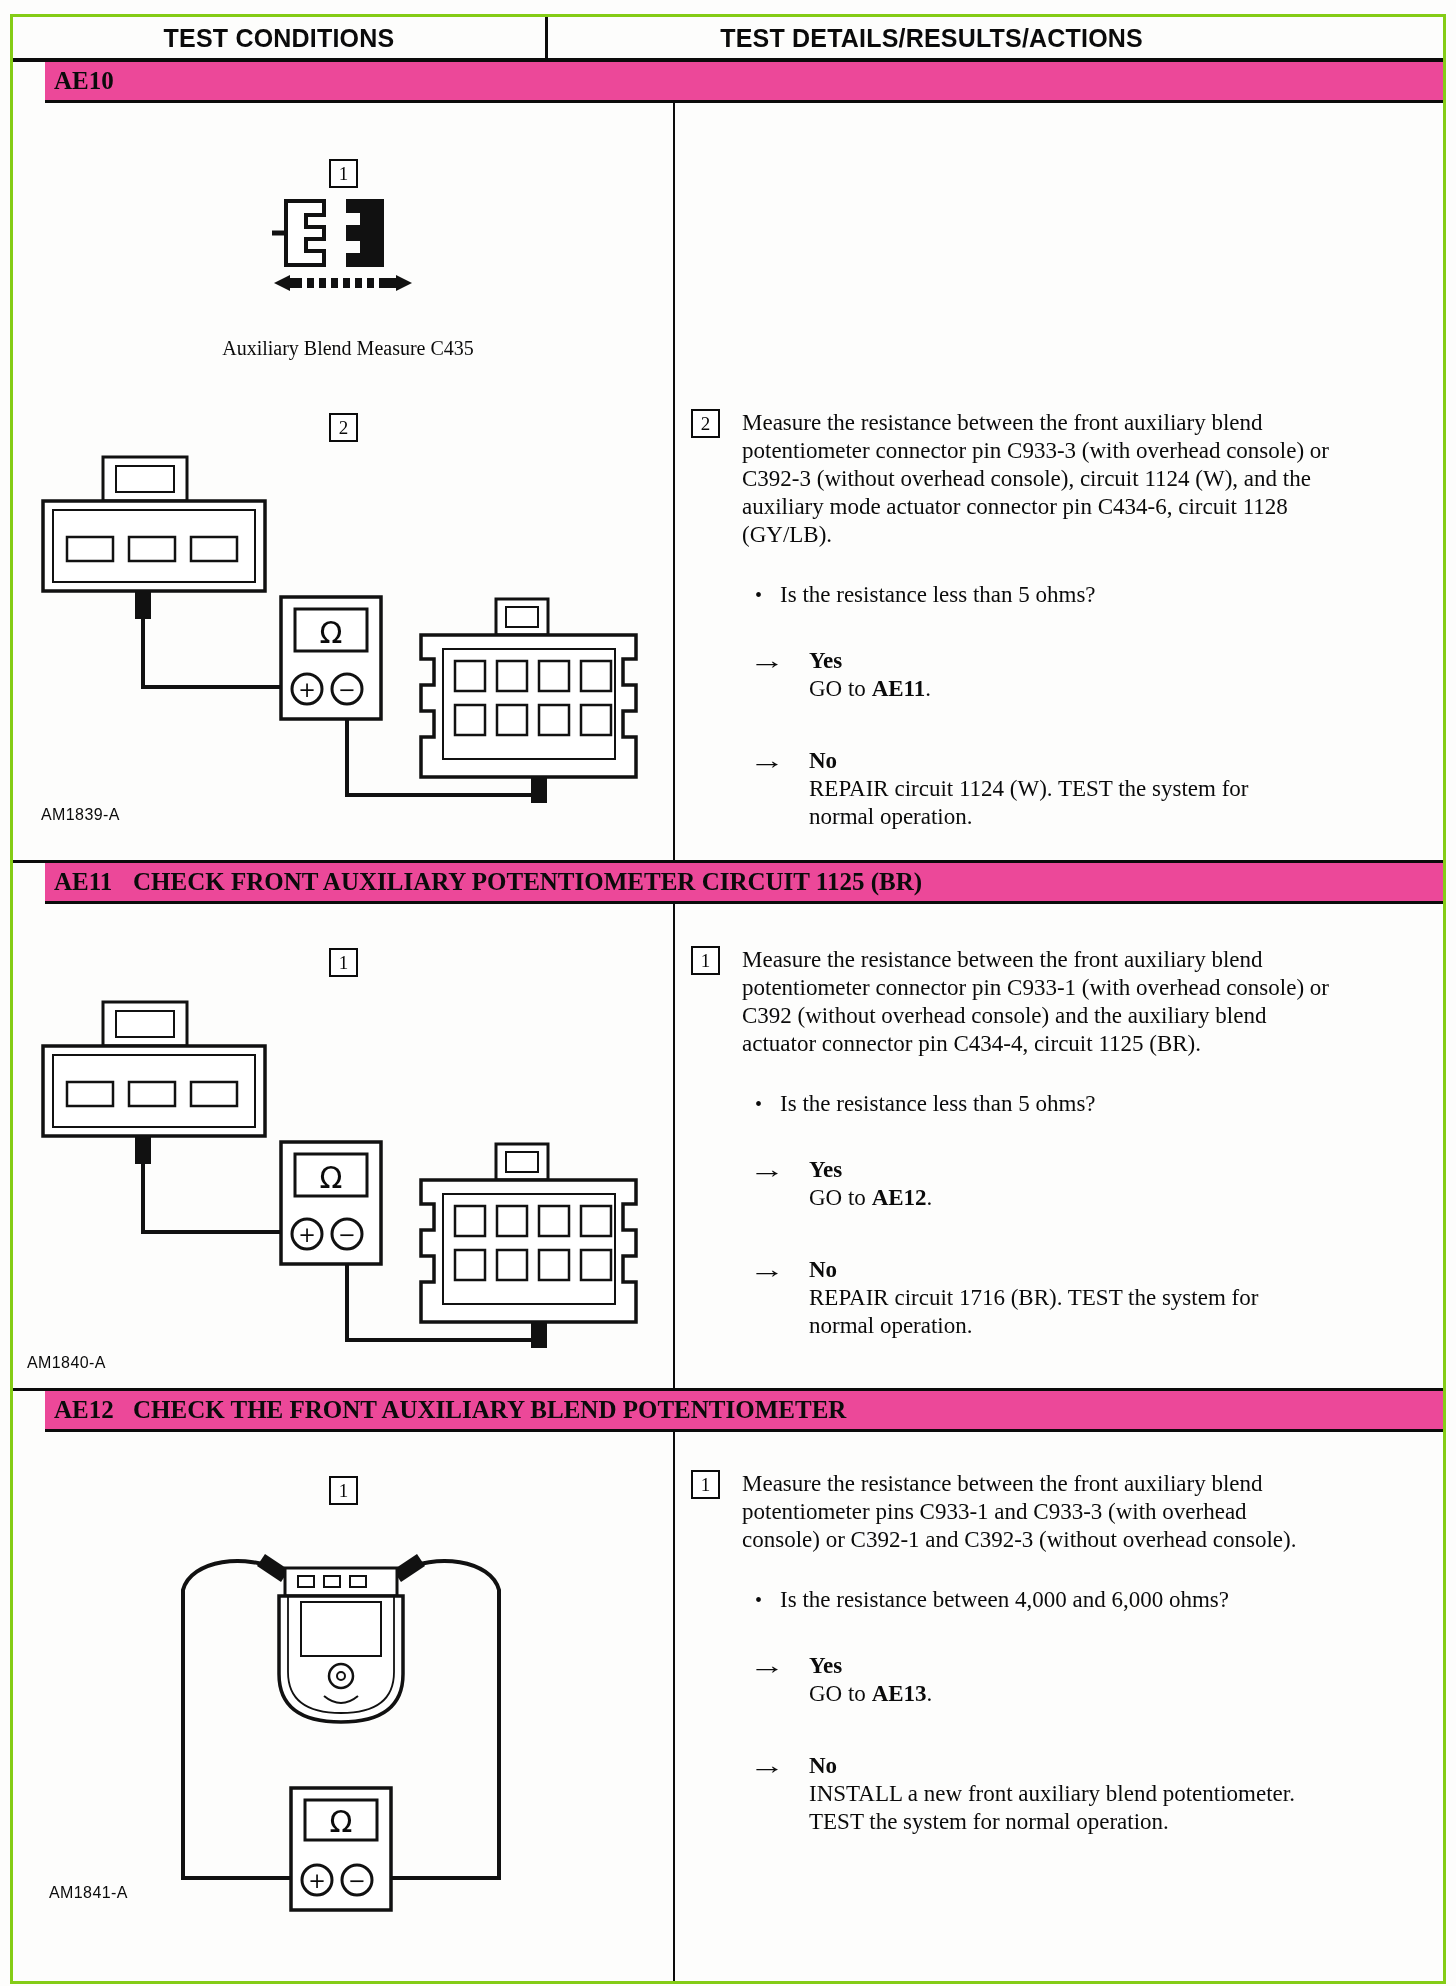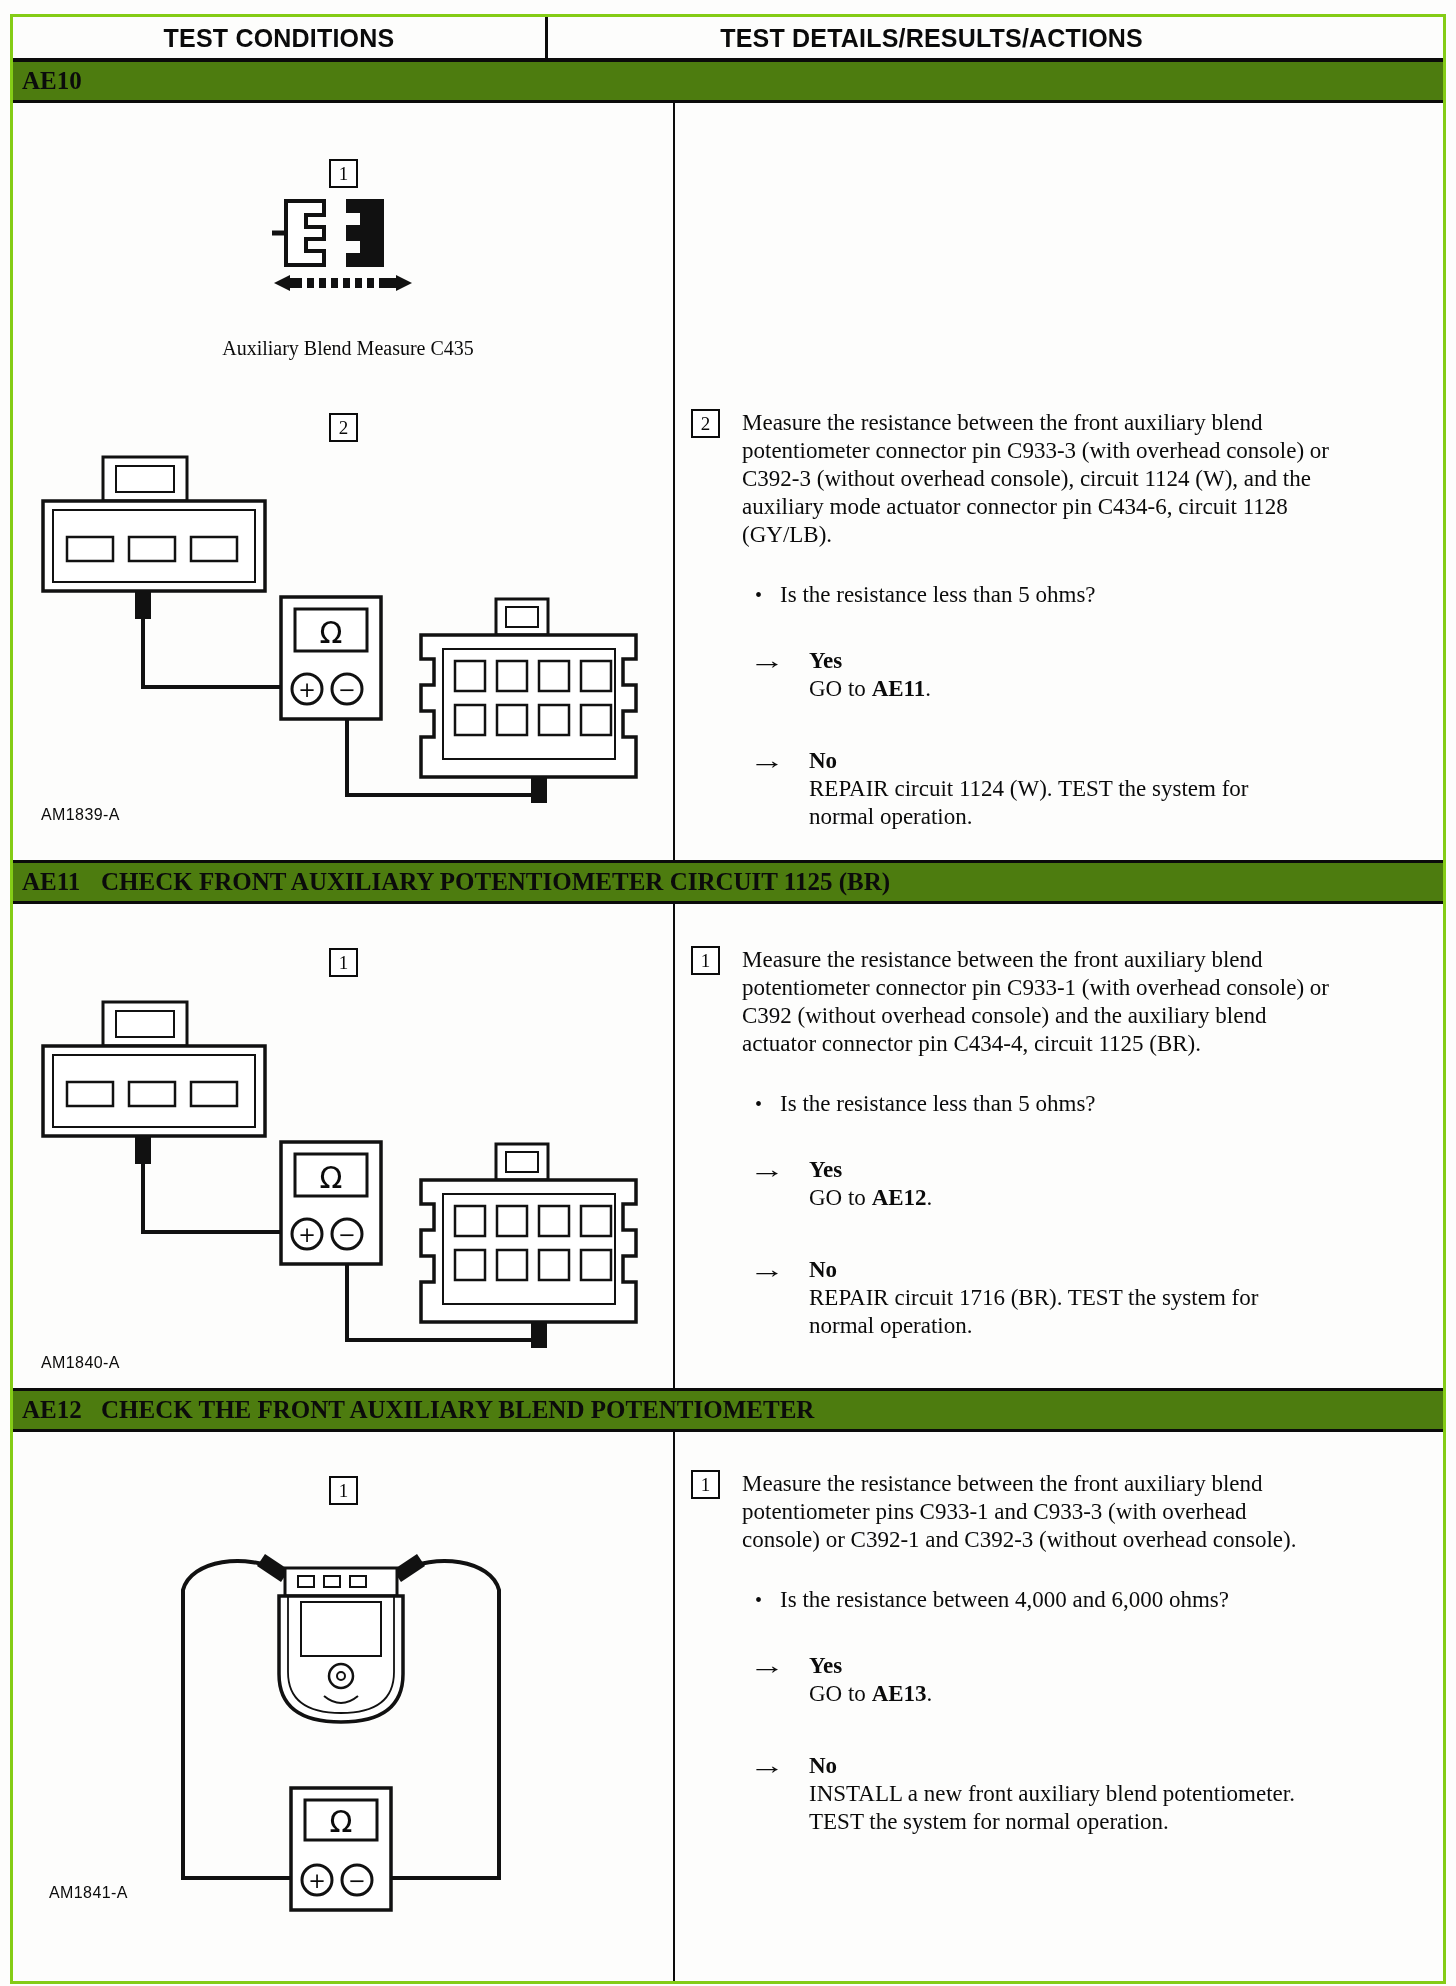--- a/index.html
+++ b/index.html
@@ -8,21 +8,21 @@
     width:1456px; height:1986px; position:relative; background:#fdfdfc;
     font-family:"Liberation Serif", serif; color:#0b0b0b; overflow:hidden;
   }
   .doc { position:absolute; left:10px; top:14px; width:1436px; border:3px solid #84cc16; background:#fdfdfc; }
 
   .head-row { display:flex; border-bottom:4px solid #0b0b0b; }
   .head-cell { font-family:"Liberation Sans", sans-serif; font-weight:bold; font-size:25px; padding:7px 0 5px; letter-spacing:0.2px; }
   .head-left { width:535px; border-right:3px solid #0b0b0b; text-align:center; }
   .head-right { flex:1; text-align:right; padding-right:300px;margin-left:25px; }
 
-  .sec-title { border-bottom:3px solid #0b0b0b; font-weight:bold; font-size:25px; padding:5px 10px 5px 9px; display:flex; background:#4d7c0f; }
+  .sec-title { border-bottom:3px solid #0b0b0b; font-weight:bold; font-size:25px; padding:5px 10px 5px 9px; display:flex; background:#ec4899;margin-left:32px; }
   .sec-id { width:79px; flex-shrink:0; }
 
   .sec-body { display:flex; border-bottom:3px solid #0b0b0b; }
   .sec-body.last { border-bottom:none; }
   .h0 { height:760px; } .h1 { height:487px; } .h2 { height:549px; }
 
   .cell-left { width:662px; border-right:2px solid #0b0b0b; position:relative; flex-shrink:0; }
   .cell-right { flex:1; padding:0 26px 0 16px; font-size:23px; line-height:28px; }
   .pad0 { padding-top:306px; } .pad1 { padding-top:42px; } .pad2 { padding-top:38px; }
 
@@ -198,21 +198,21 @@
             <rect x="508" y="214" width="30" height="30" fill="#fff" stroke="#111" stroke-width="2.5"></rect>
             <rect x="550" y="214" width="30" height="30" fill="#fff" stroke="#111" stroke-width="2.5"></rect>
             <rect x="424" y="258" width="30" height="30" fill="#fff" stroke="#111" stroke-width="2.5"></rect>
             <rect x="466" y="258" width="30" height="30" fill="#fff" stroke="#111" stroke-width="2.5"></rect>
             <rect x="508" y="258" width="30" height="30" fill="#fff" stroke="#111" stroke-width="2.5"></rect>
             <rect x="550" y="258" width="30" height="30" fill="#fff" stroke="#111" stroke-width="2.5"></rect>
             <rect x="500" y="330" width="16" height="26" fill="#111"></rect>
           </g>
         </svg>
 
-        <div class="figid" style="left:28px; top:450px;">AM1840-A</div>
+        <div class="figid" style="left:14px; top:450px;">AM1840-A</div>
       </div>
 
       <div class="cell-right pad1">
         <div class="step-row">
           <span class="stepbox">1</span>
           <p class="instruction">Measure the resistance between the front auxiliary blend potentiometer connector pin C933-1 (with overhead console) or C392 (without overhead console) and the auxiliary blend actuator connector pin C434-4, circuit 1125 (BR).</p>
         </div>
         <div class="q-row">
           <span class="bullet">•</span>
           <span>Is the resistance less than 5 ohms?</span>

